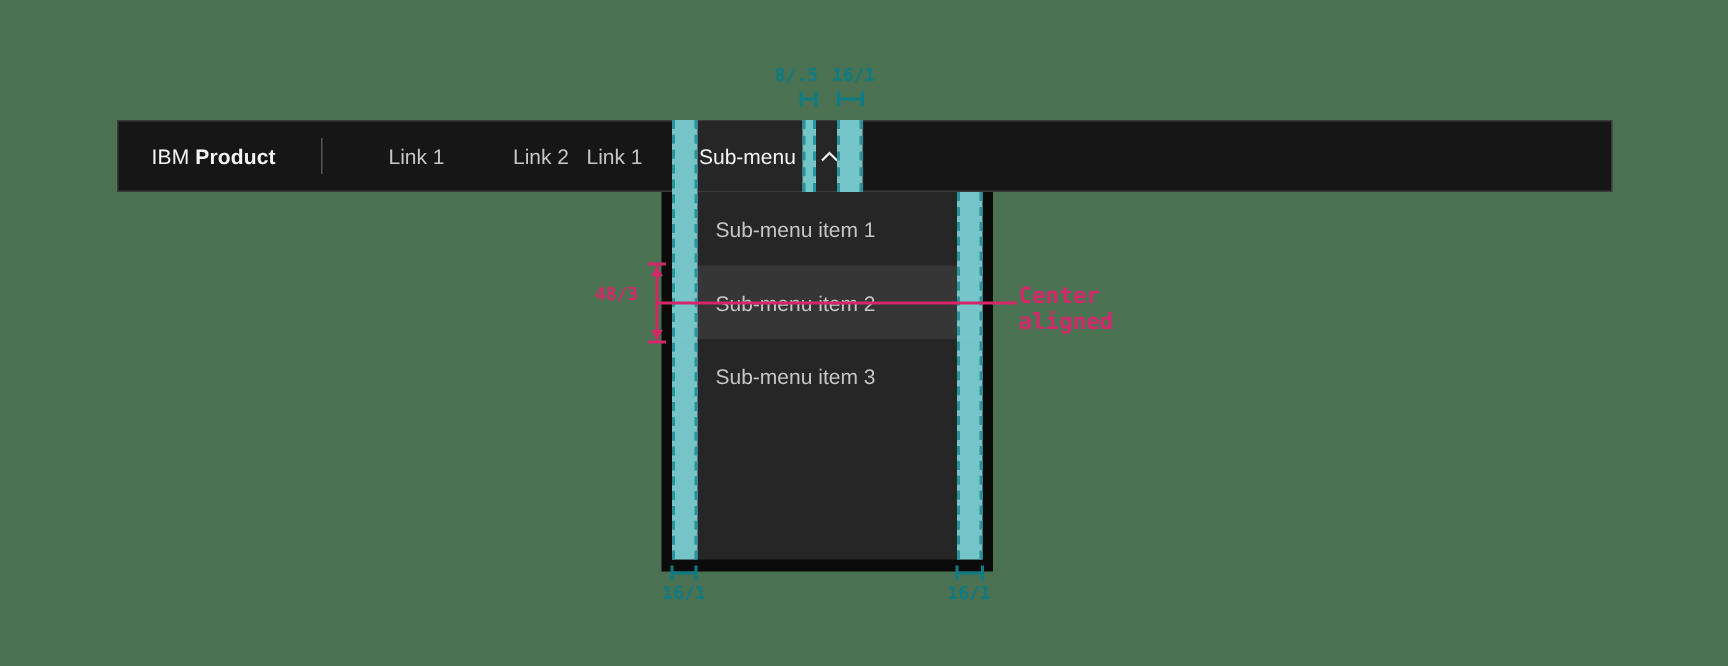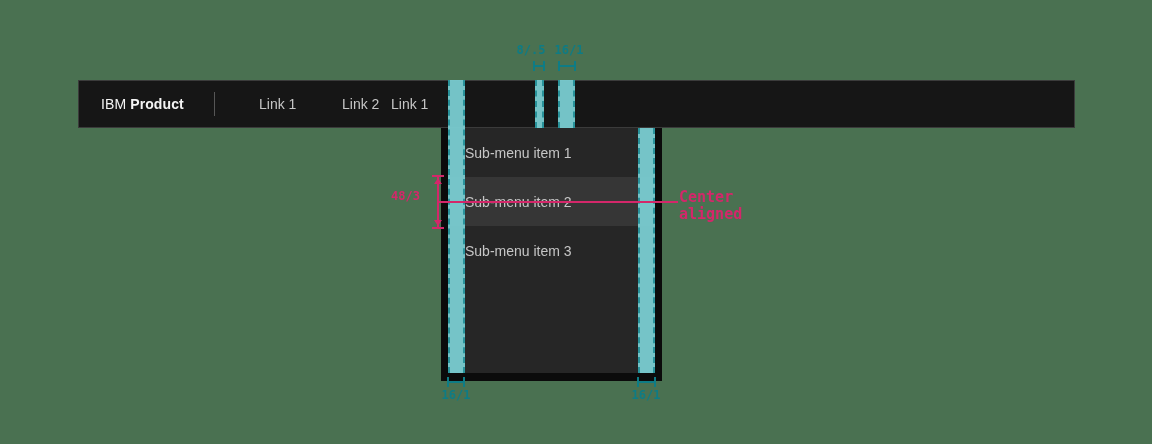--- a/index.html
+++ b/index.html
@@ -27,21 +27,21 @@
     background:var(--trigger_bg);cursor:pointer;}
   .trigger-label{position:absolute;left:17px;top:0;height:46px;line-height:46px;
     color:var(--header_text);font-size:14px;white-space:nowrap;}
   .chevron{position:absolute;left:96px;top:17px;width:16px;height:12px;}
 
   
   .dropdown-shadow{position:absolute;left:441px;top:128px;width:221px;height:253px;
     background:var(--dropdown_shadow);z-index:3;}
   .dropdown{position:absolute;left:448px;top:128px;width:207px;height:245px;
     background:var(--dropdown_bg);z-index:4;}
-  .menu-item{height:49px;display:flex;align-items:center;padding-left:17px;
+  .menu-item{height:49px;display:flex;align-items:center;padding-left:29px;
     color:var(--item_text);font-size:14px;cursor:pointer;white-space:nowrap;}
   .menu-item.hl{background:var(--row_highlight);}
 
   
   .band{position:absolute;background:var(--teal_fill);
     border-left:2px dashed var(--teal_edge);border-right:2px dashed var(--teal_edge);
     opacity:.95;z-index:5;}
   .band-left{left:448px;top:80px;width:17px;height:293px;}
   .band-8{left:535px;top:80px;width:9px;height:48px;}
   .band-16{left:558px;top:80px;width:17px;height:48px;}
@@ -64,38 +64,44 @@
 
   
   .v-bracket{position:absolute;left:432px;top:175px;width:12px;height:54px;
     border-top:2px solid var(--pink);border-bottom:2px solid var(--pink);z-index:7;}
   .v-bracket::after{content:"";position:absolute;top:0;bottom:0;left:5px;width:2px;
     background:var(--pink);}
   .arr{position:absolute;left:2px;width:0;height:0;
     border-left:4px solid transparent;border-right:4px solid transparent;}
   .arr-up{top:1px;border-bottom:6px solid var(--pink);}
   .arr-dn{bottom:1px;border-top:6px solid var(--pink);}
-  .p-label{position:absolute;left:391px;top:189px;width:40px;text-align:left;
+  .p-label{position:absolute;left:391px;top:189px;width:40px;text-align:center;
     font-size:12px;color:var(--pink);z-index:7;}
   .p-hline{position:absolute;left:438px;top:201px;width:240px;height:2px;
     background:var(--pink);z-index:6;}
   .p-caption{position:absolute;left:679px;top:189px;font-size:15px;line-height:17px;
     color:var(--pink);z-index:7;white-space:nowrap;}
 </style>
 </head>
 <body>
 
 <div class="canvas">
 
   <div class="header">
     <div class="brand"><span>IBM</span>&nbsp;<b>Product</b></div>
     <div class="hdr-divider"></div>
     <span class="hlink hlink1">Link 1</span>
     <span class="hlink hlink2">Link 2</span>
     <span class="hlink hlink3">Link 1</span>
+    <div class="trigger">
+      <span class="trigger-label">Sub-menu</span>
+      <svg class="chevron" viewBox="0 0 16 12">
+        <polyline points="3,9 8,4 13,9" fill="none" stroke="#f4f4f4" stroke-width="1.5"></polyline>
+      </svg>
+    </div>
   </div>
 
   <div class="dropdown-shadow"></div>
   <div class="dropdown">
     <div class="menu-item">Sub-menu item 1</div>
     <div class="menu-item hl">Sub-menu item 2</div>
     <div class="menu-item">Sub-menu item 3</div>
   </div>
 
   <div class="band band-left"></div>

